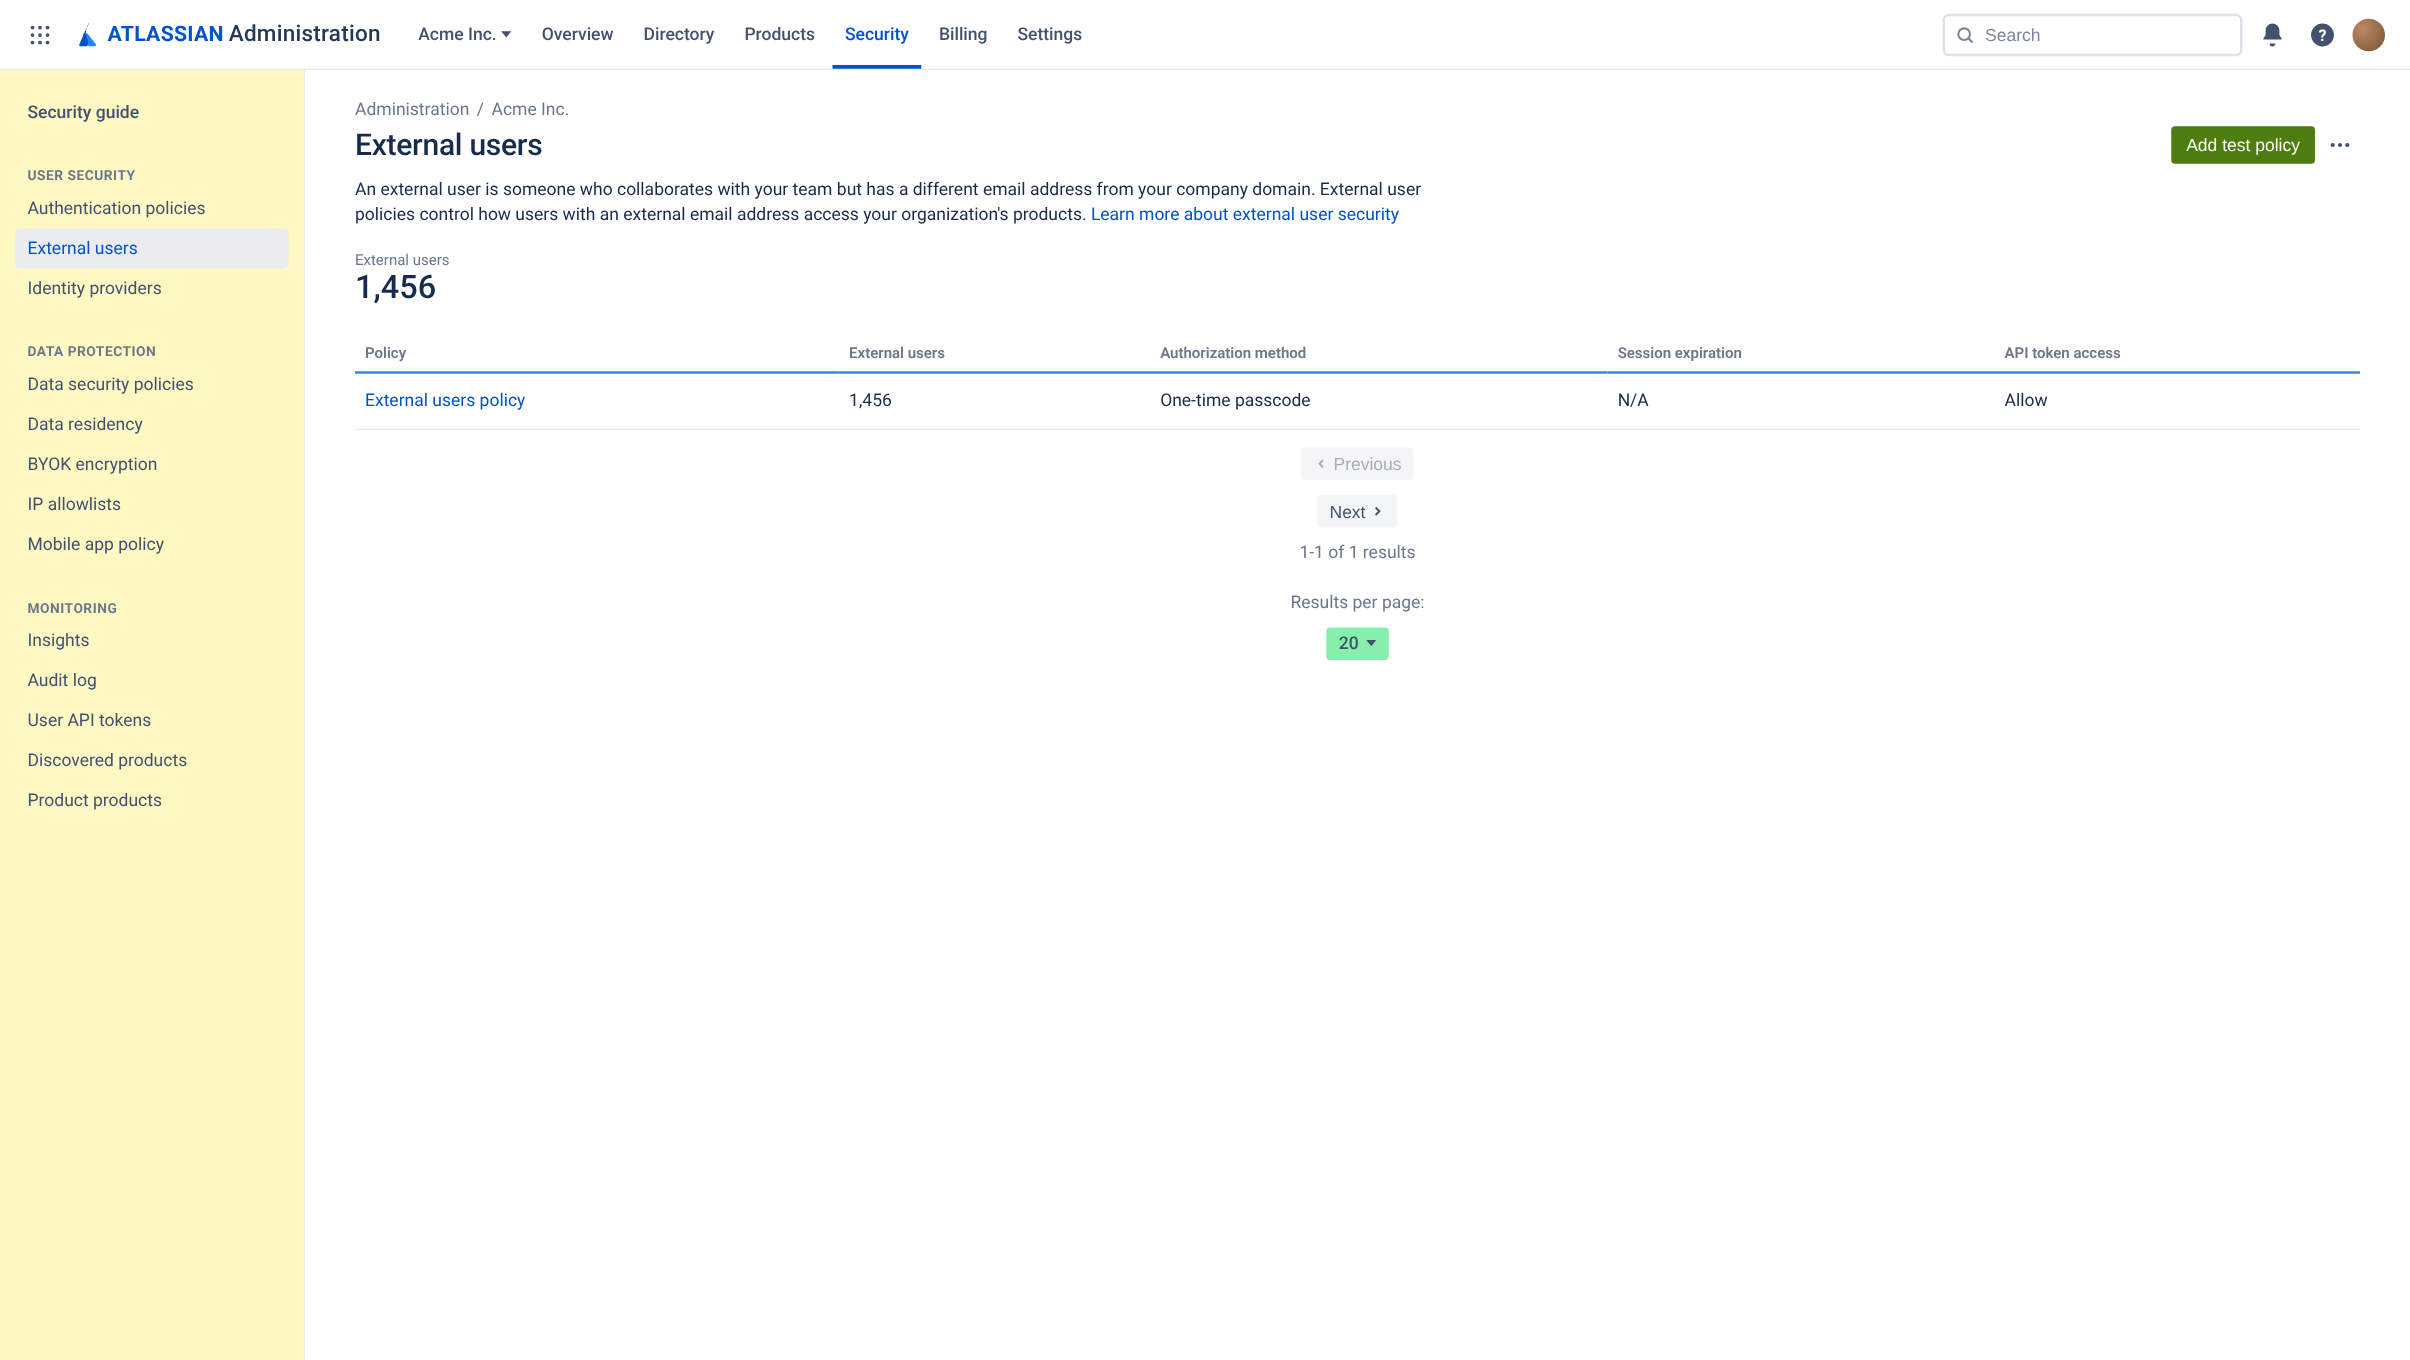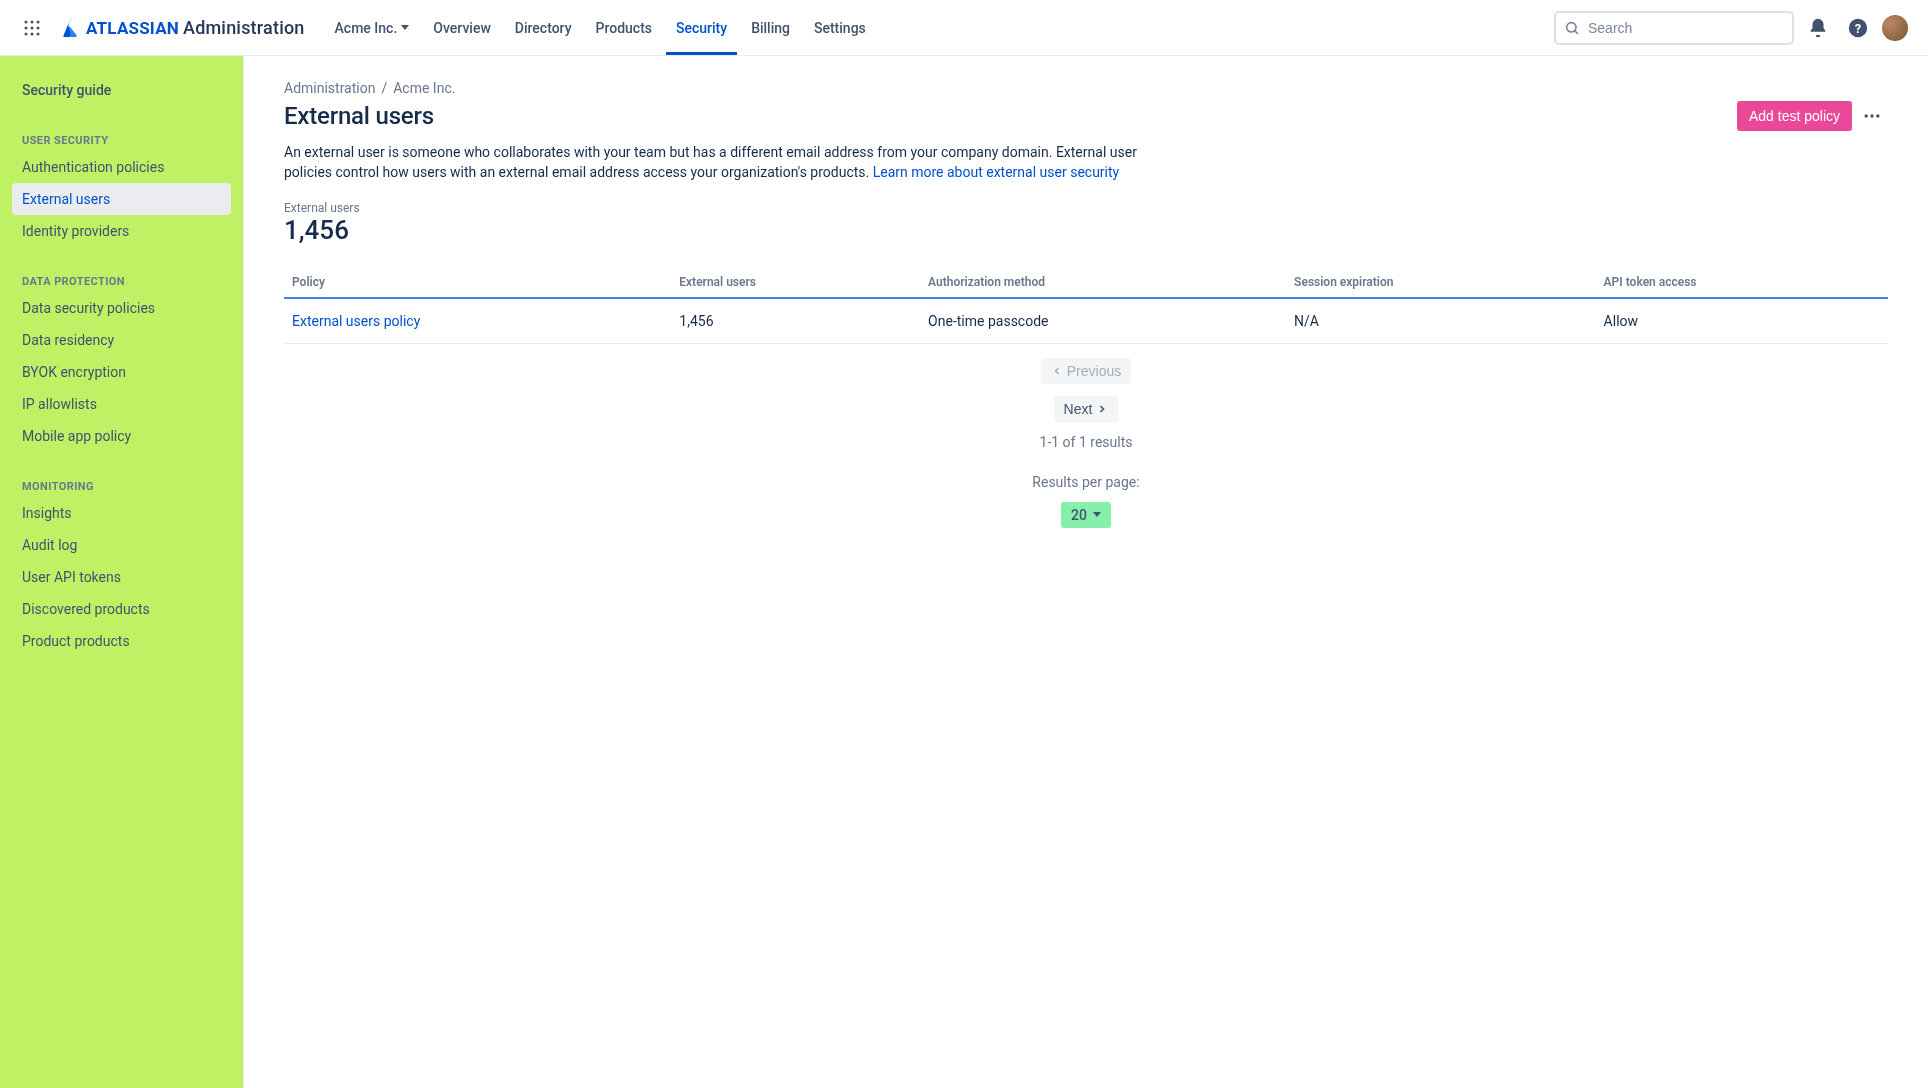--- a/index.html
+++ b/index.html
@@ -64,21 +64,21 @@
     .avatar {
       width:26px; height:26px; border-radius:50%;
       background: radial-gradient(circle at 30% 30%, #b86, #753);
       cursor:pointer;
     }
     
     
     .shell { display:flex; height: calc(100vh - 56px); }
     .sidebar {
       width: 244px;
-      background:#bef264;
+      background:#fef9c3;
       border-right:1px solid #EBECF0;
       padding: 18px 12px;
       overflow-y:auto;
     }
     .side-top-link {
       display:block; padding:8px 10px; color:#42526E; font-weight:500;
       cursor:pointer; border-radius:3px; margin-bottom: 20px;
     }
     .side-group-title {
       font-size:11px; font-weight:700; color:#6B778C;
@@ -96,21 +96,21 @@
       flex:1; padding: 24px 40px; overflow-y:auto;
     }
     .breadcrumb {
       display:flex; gap:6px; color:#6B778C; font-size:14px; margin-bottom:4px;
     }
     .breadcrumb a { color:#6B778C; cursor:pointer; }
     .title-row { display:flex; align-items:center; margin-bottom: 10px; }
     .page-title { font-size:24px; font-weight:500; color:#172B4D; letter-spacing:-0.2px;}
     .title-spacer { flex:1; }
     .btn-primary {
-      background:#ec4899; color:#fff; border:none;
+      background:#4d7c0f; color:#fff; border:none;
       padding: 7px 12px; border-radius:3px; font-weight:500;
       cursor:pointer; font-size:14px;
     }
     .btn-more {
       width:32px; height:32px; border:none; background:transparent;
       cursor:pointer; display:flex; align-items:center; justify-content:center;
       color:#42526E; margin-left:4px; border-radius:3px;
     }
     
     .description { max-width: 880px; color:#172B4D; line-height:1.45; margin-bottom:18px; }

